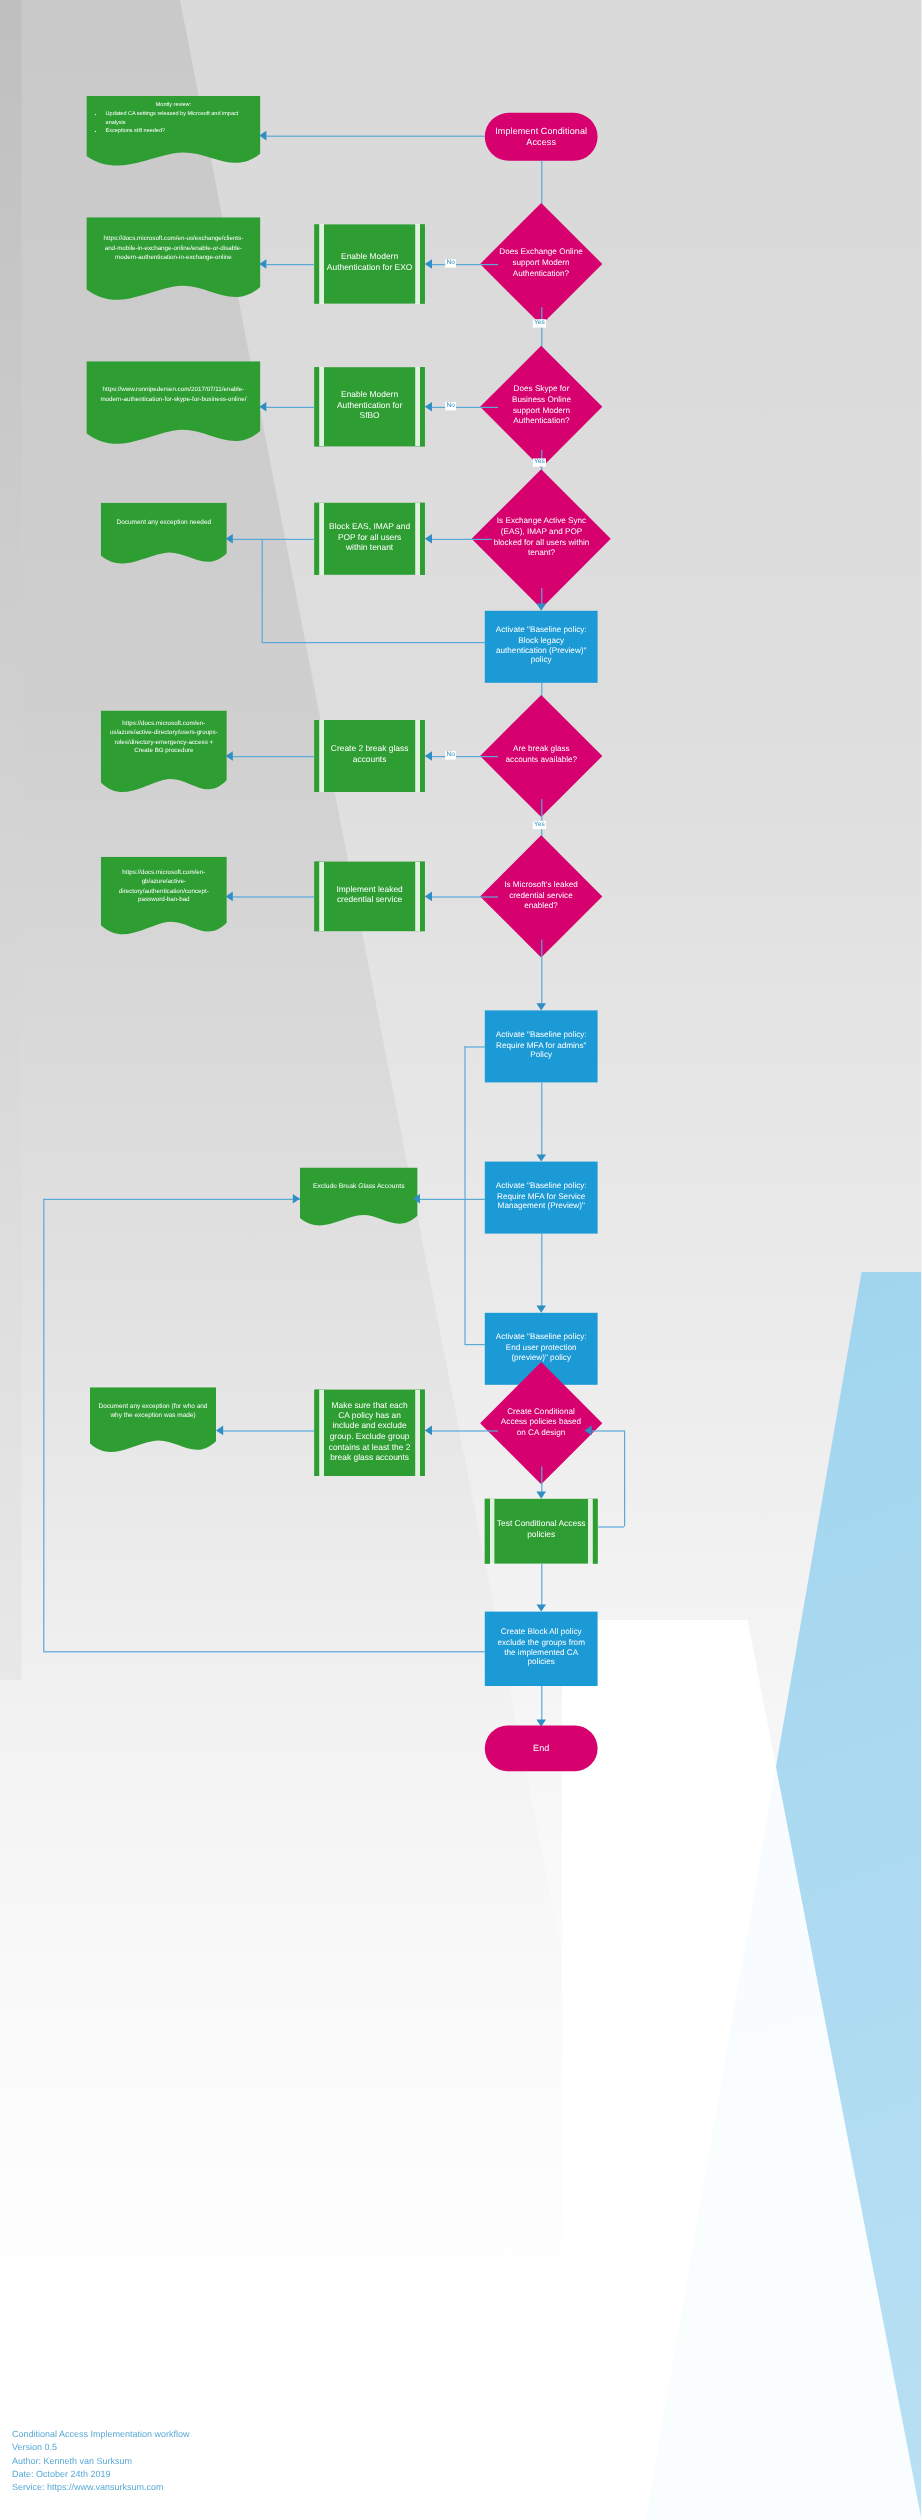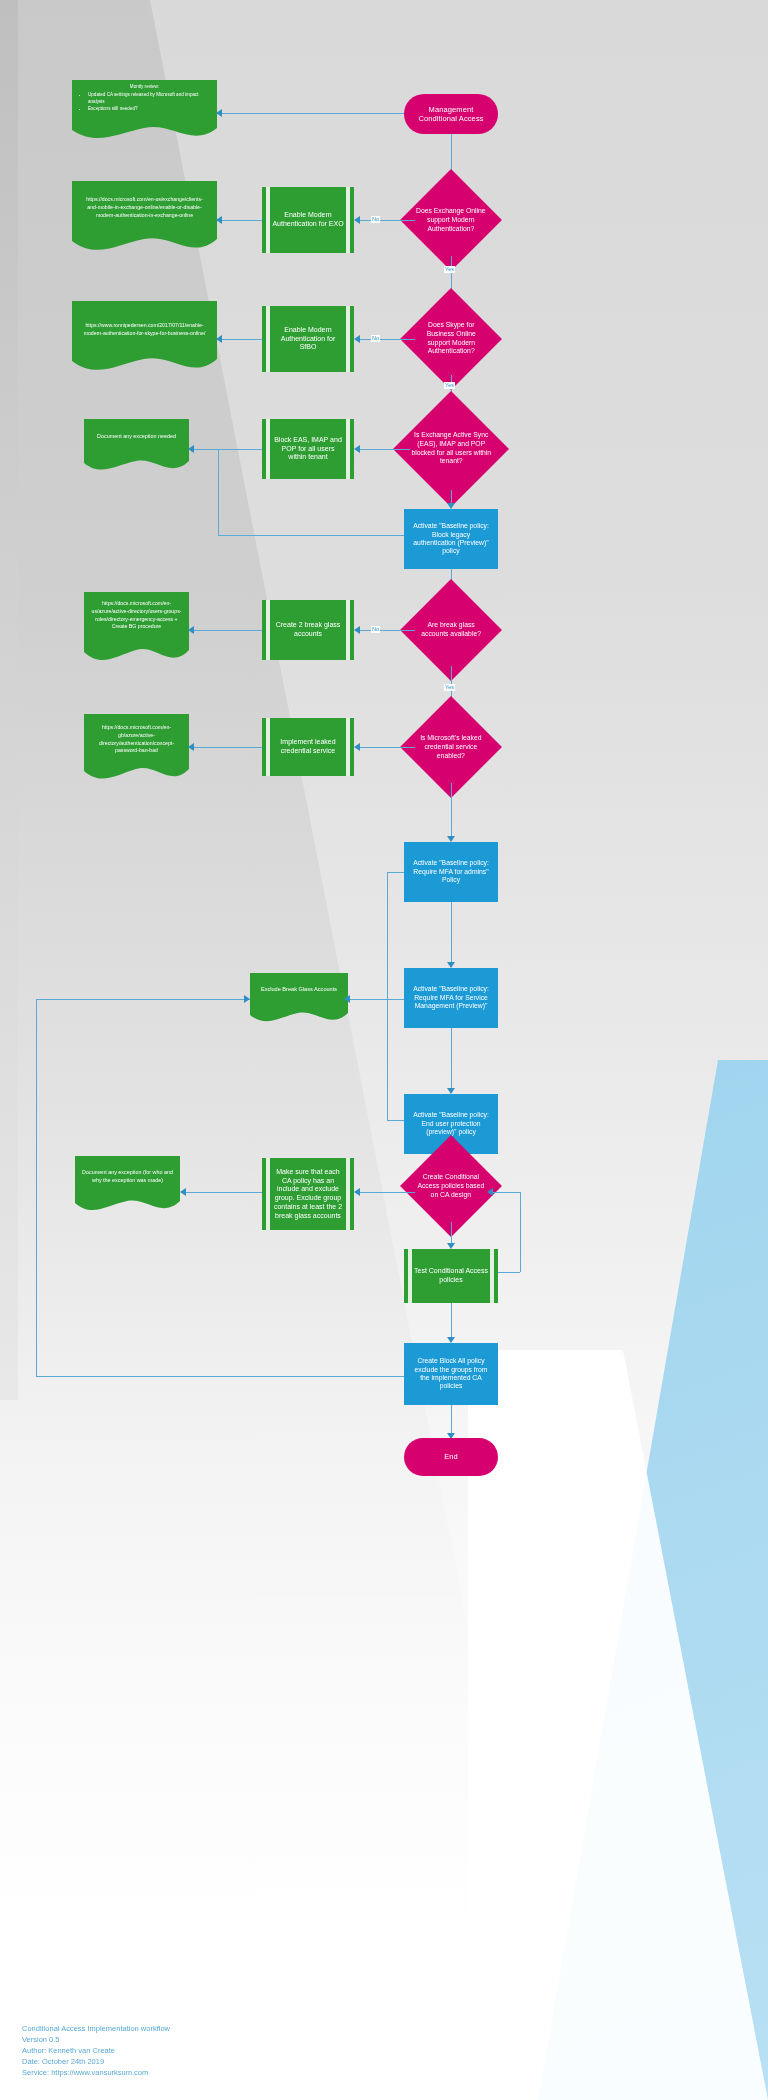--- a/index.html
+++ b/index.html
@@ -83,34 +83,34 @@
   .edge-lbl{
     position:absolute;background:#ffffff;color:#2f8fc4;font-size:5.5px;
     padding:0 1px;line-height:7px;
   }
 
   
   .footer{
     position:absolute;left:10px;bottom:22px;
     color:#5aa9d6;font-size:7.5px;line-height:11px;
   }
-  .footer div{white-space:nowrap;margin-left:12px;}
+  .footer div{white-space:nowrap;}
 </style>
 </head>
 <body>
 
 <div id="canvas">
 
   <div class="bg-left-strip"></div>
   <div class="bg-shadow"></div>
   <div class="bg-blue-wedge"></div>
   <div class="bg-white-wedge"></div>
 
   <div class="node terminator" style="left:404px;top:94px;width:94px;height:40px;">
-    <span class="lbl">Management Conditional Access</span>
+    <span class="lbl">Implement Conditional Access</span>
   </div>
 
   <div class="doc-wrap" style="left:72px;top:80px;width:145px;height:60px;">
     <svg width="145" height="60" viewBox="0 0 145 60" style="position:absolute;left:0;top:0;">
       <path d="M0,0 H145 V48 C120,68 100,42 72,48 C44,54 24,66 0,50 Z" fill="#2e9e33"></path>
     </svg>
     <div style="position:absolute;left:0;top:4px;width:145px;color:#fff;font-size:4.6px;line-height:1.5;box-sizing:border-box;padding:0 6px;">
       <div style="text-align:center;">Montly review:</div>
       <ul style="margin:1px 0 0 0;padding-left:10px;text-align:left;">
         <li>Updated CA settings released by Microsoft and impact analysis</li>
@@ -331,18 +331,18 @@
   <div class="conn v" style="left:451px;top:1405px;height:30px;"></div>
   <div class="arrow arr-down" style="left:447px;top:1433px;"></div>
 
   <div class="node terminator" style="left:404px;top:1438px;width:94px;height:38px;">
     <span class="lbl">End</span>
   </div>
 
   <div class="footer">
     <div>Conditional Access Implementation workflow</div>
     <div>Version 0.5</div>
-    <div>Author: Kenneth van Create</div>
+    <div>Author: Kenneth van Surksum</div>
     <div>Date: October 24th 2019</div>
     <div>Service: https://www.vansurksum.com</div>
   </div>
 
 </div>
 
 </body></html>

